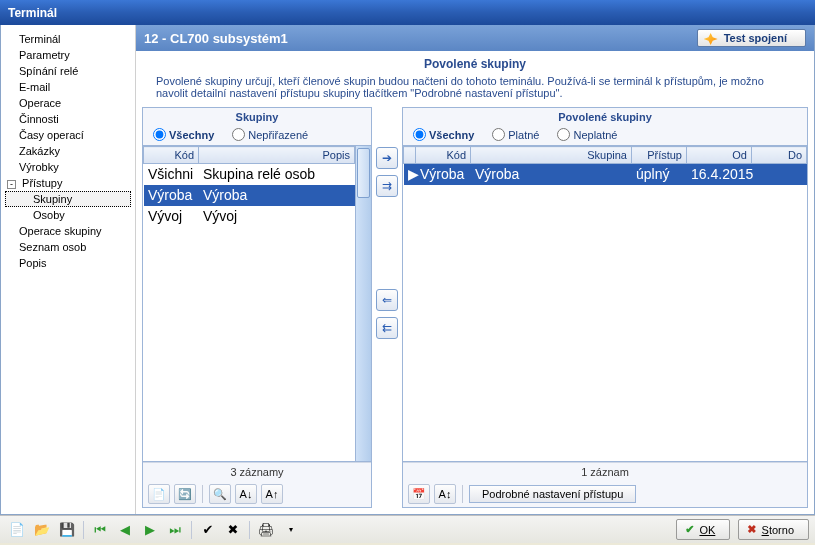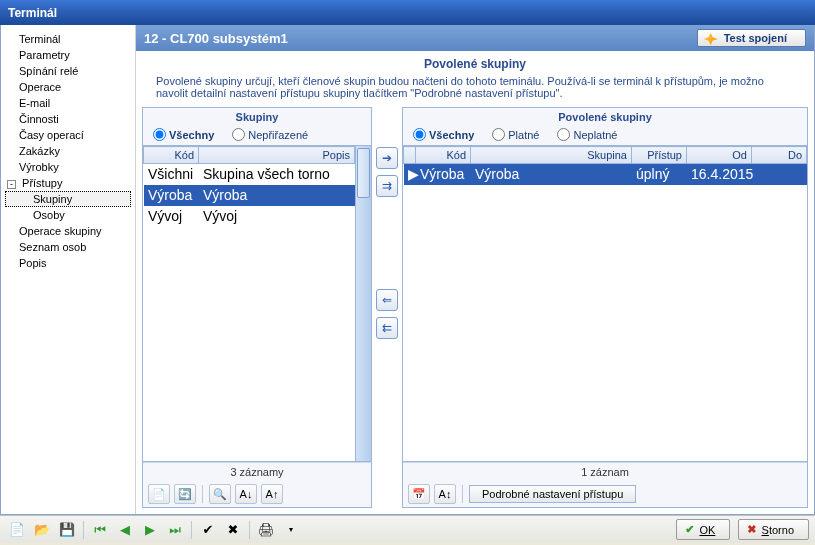--- a/index.html
+++ b/index.html
@@ -303,22 +303,22 @@
 <div class="titlebar">
   <span>Terminál</span>
 </div>
 
 <div class="main-container">
 
   <div class="sidebar">
     <div class="tree-item">Terminál</div>
     <div class="tree-item">Parametry</div>
     <div class="tree-item">Spínání relé</div>
+    <div class="tree-item">E-mail</div>
     <div class="tree-item">Operace</div>
-    <div class="tree-item">E-mail</div>
     <div class="tree-item">Činnosti</div>
     <div class="tree-item">Časy operací</div>
     <div class="tree-item">Zakázky</div>
     <div class="tree-item">Výrobky</div>
     <div class="tree-item" style="padding-left:2px">
       <span class="tree-expander">-</span>
       <span>Přístupy</span>
     </div>
     <div class="tree-item tree-sub selected">Skupiny</div>
     <div class="tree-item tree-sub">Osoby</div>
@@ -359,21 +359,21 @@
                 </colgroup>
             <thead>
               <tr>
                 <th>Kód</th>
                 <th>Popis</th>
               </tr>
             </thead>
             <tbody>
               <tr>
                 <td>Všichni</td>
-                <td>Skupina všech torno</td>
+                <td>Skupina relé osob</td>
               </tr>
               <tr class="selected">
                 <td>Výroba</td>
                 <td>Výroba</td>
               </tr>
               <tr>
                 <td>Vývoj</td>
                 <td>Vývoj</td>
               </tr>
             </tbody>

